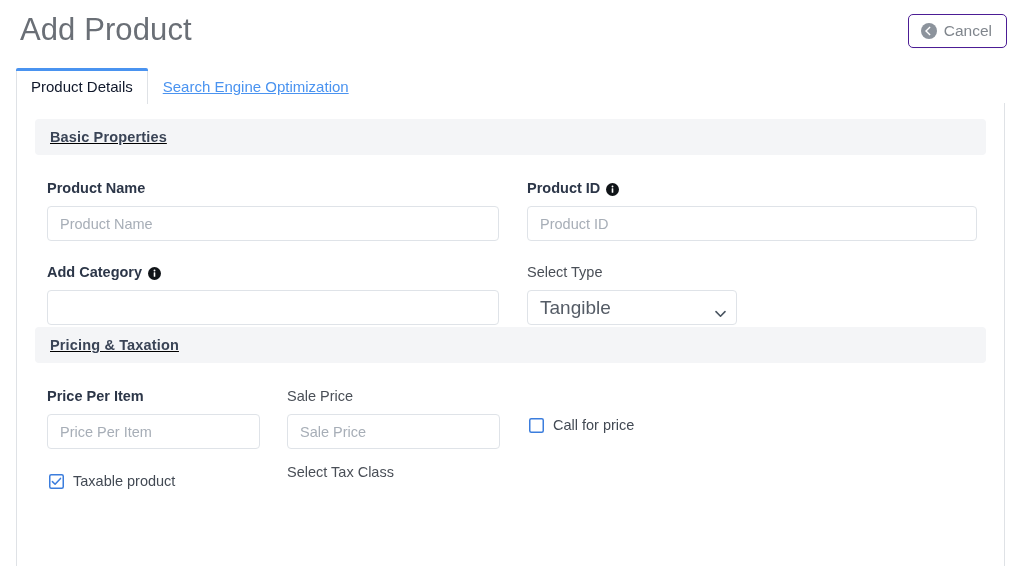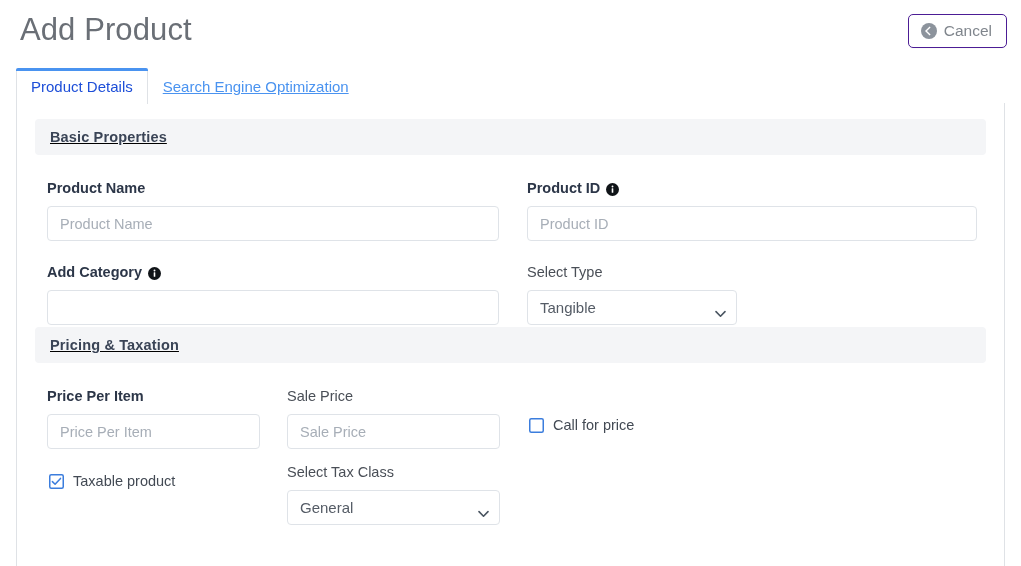--- a/index.html
+++ b/index.html
@@ -94,21 +94,21 @@
     cursor: pointer;
     background: transparent;
     border: 1px solid transparent;
     border-bottom: none;
     white-space: nowrap;
   }
   .tab.active {
     background: #ffffff;
     border-color: #dfe2e6;
     border-top: none;
-    color: #1d4ed8;
+    color: #0f172a;
     z-index: 3;
     border-radius: 4px 4px 0 0;
   }
   .tab.active::before {
     content: "";
     position: absolute;
     left: -1px; right: -1px;
     top: 0;
     height: 3px;
     background: #4a93f0;
@@ -194,21 +194,21 @@
     display: block;
     height: 35px;
   }
   .select-input {
     height: 35px;
     width: 100%;
     border: 1px solid #dfe3e8;
     border-radius: 4px;
     background: #ffffff;
     font-family: "Liberation Sans", sans-serif;
-    font-size: 15px;
+    font-size: 19px;
     color: #555c66;
     padding: 0 30px 0 12px;
     outline: none;
     appearance: none;
     -webkit-appearance: none;
     cursor: pointer;
   }
   .select-chevron {
     position: absolute;
     right: 11px;
@@ -362,25 +362,17 @@
             <path d="M3.4 7.6 L6.1 10.3 L11.5 4.4" stroke="#3b7ddd" stroke-width="1.5" fill="none" stroke-linecap="round" stroke-linejoin="round"></path>
           </svg>
         </span>
         <span class="cb-label">Taxable product</span>
       </div>
 
       <div class="abs" style="left:270px; top:100px; width:213px;">
         <div class="field-label normal">
           <span>Select Tax Class</span>
         </div>
-        <div class="select-wrap" style="margin-top:9px;">
-          <select class="select-input"><option value="General">General</option></select>
-          <span class="select-chevron">
-            <svg width="11" height="8" viewBox="0 0 11 8">
-              <path d="M1 1.6 L5.5 6.2 L10 1.6" stroke="#4a5561" stroke-width="1.6" fill="none" stroke-linecap="round" stroke-linejoin="round"></path>
-            </svg>
-          </span>
-        </div>
       </div>
 
     </div>
   </div>
 </div>
 
 </body></html>

